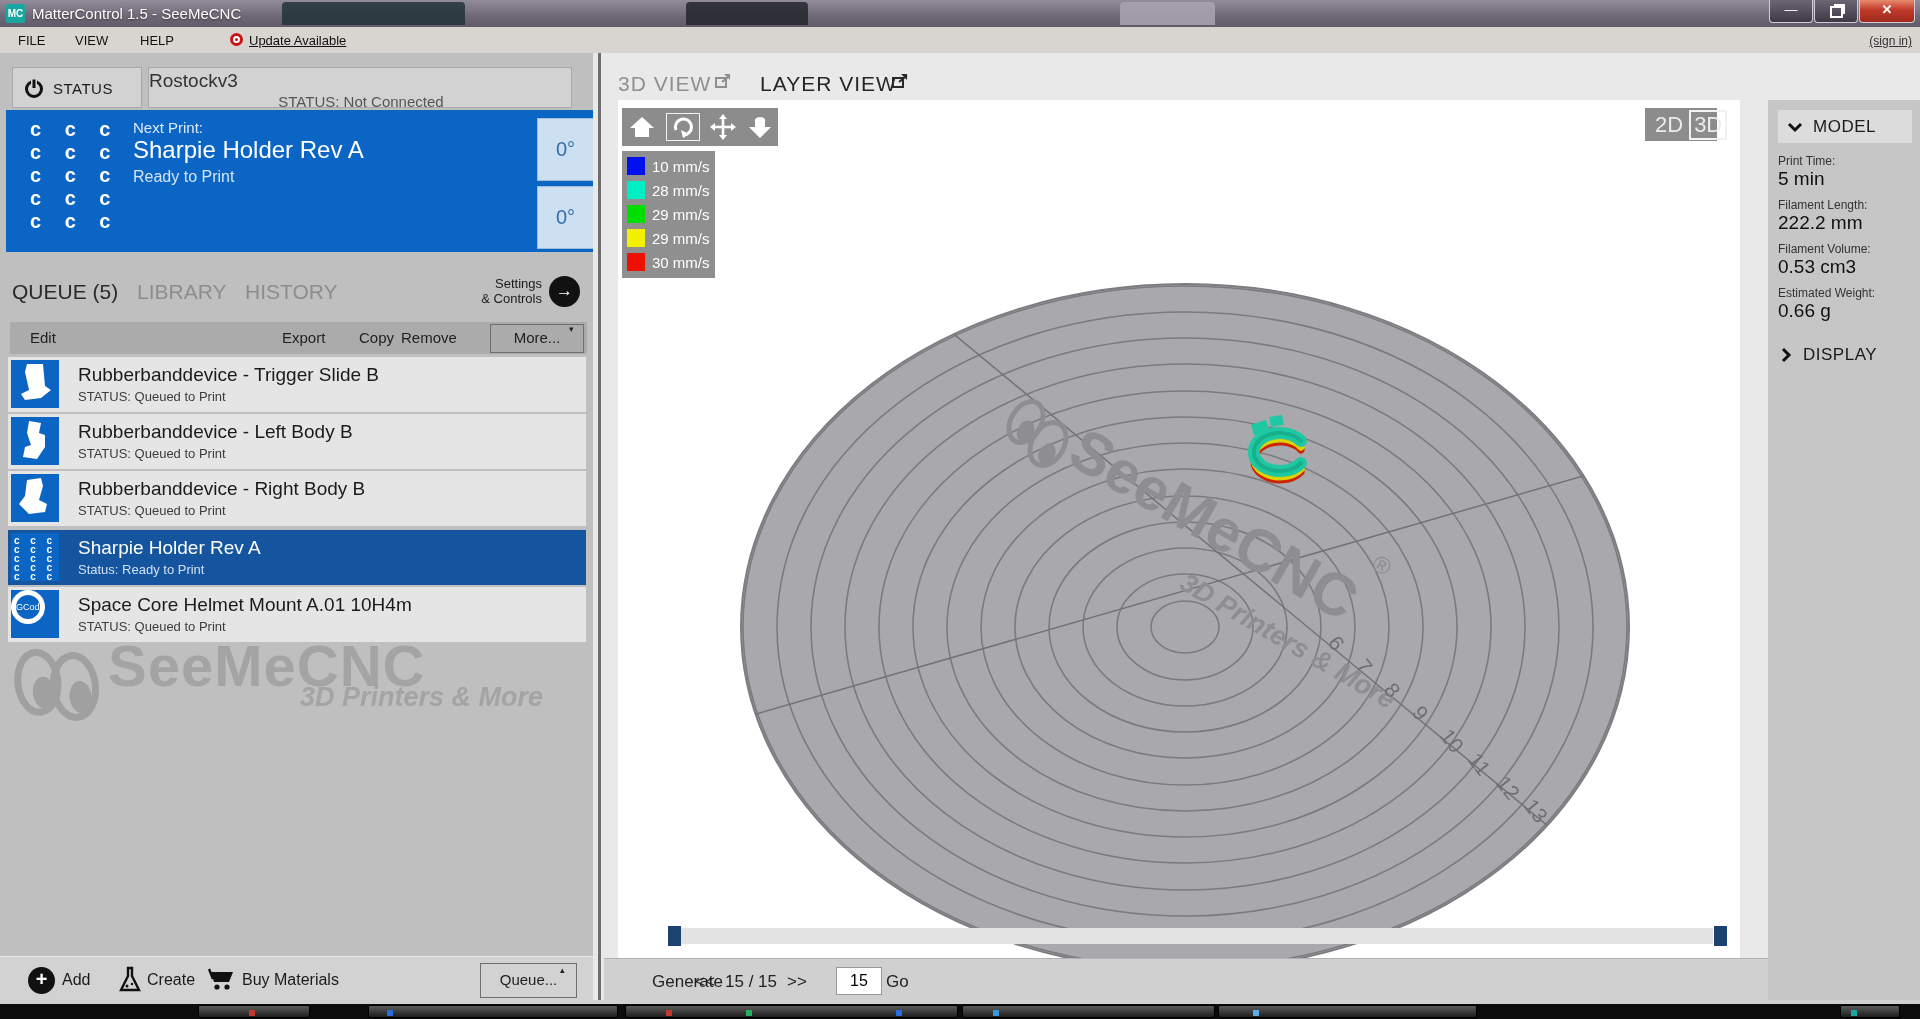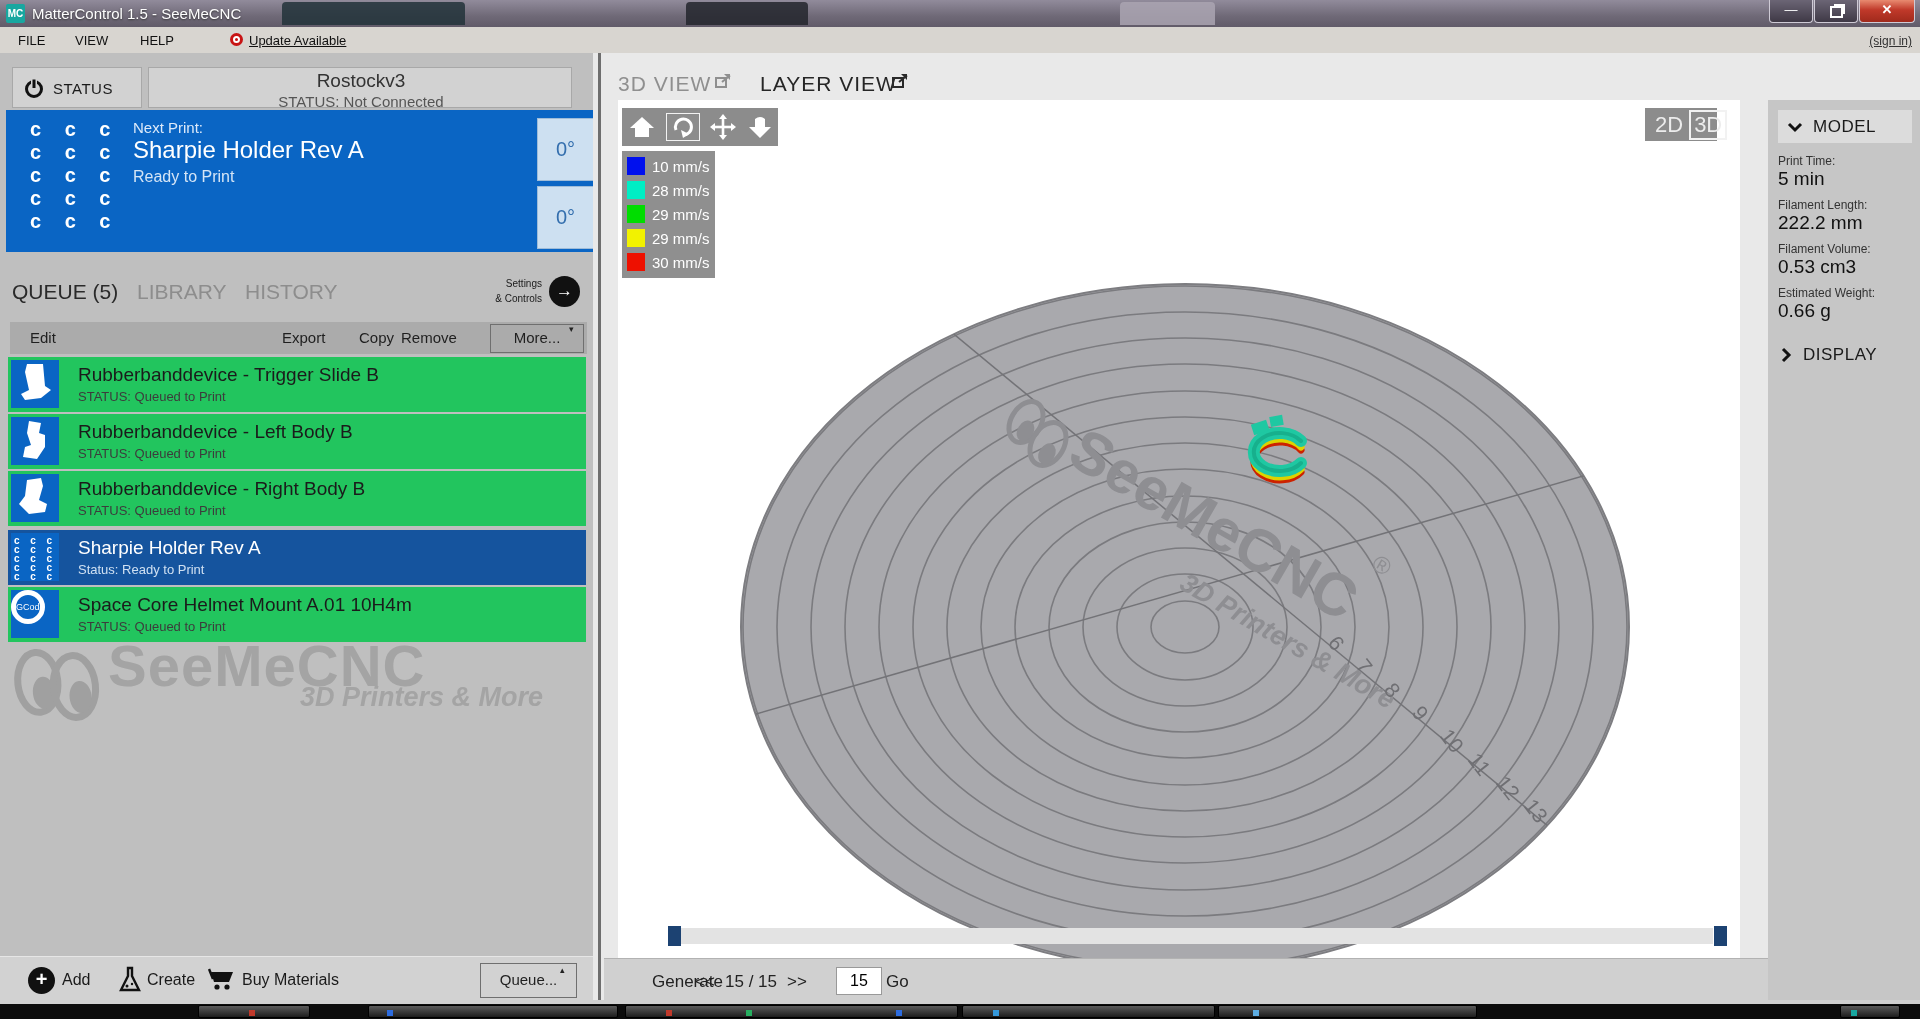--- a/index.html
+++ b/index.html
@@ -25,41 +25,41 @@
   .menu-item{top:6px;font-size:13px;color:#111;}
   .update-badge{left:230px;top:6px;width:13px;height:13px;background:#c81414;border-radius:50%;}
   .update-badge::after{content:"";position:absolute;left:3px;top:3px;width:7px;height:7px;
     border:2px solid #fff;border-radius:50%;box-sizing:border-box;}
   .update-link{left:249px;top:6px;font-size:13px;color:#111;text-decoration:underline;}
   .signin{right:8px;top:7px;font-size:12px;color:#333;text-decoration:underline;}
   
   .leftpanel{left:0;top:53px;width:593px;height:951px;background:#bfbfbf;}
   .topbox{top:67px;height:41px;background:#d2d2d2;border:1px solid #a8a8a8;box-sizing:border-box;}
   .connect-label{font-size:15px;color:#1a1a1a;letter-spacing:.5px;}
-  .printer-name{font-size:19px;color:#333;text-align:center;}
+  .printer-name{font-size:19px;color:#333;text-align:left;}
   .printer-status{font-size:15px;color:#555;text-align:center;}
   .nextprint{left:6px;top:110px;width:587px;height:142px;background:#0a65c4;}
   .thumb-c{color:#fff;font-weight:bold;font-size:20px;letter-spacing:9px;line-height:23px;}
   .np-label{font-size:15px;color:#ddeafa;}
   .np-name{font-size:24px;color:#fff;}
   .np-status{font-size:16px;color:#d5e5f6;}
   .tempbox{left:531px;width:57px;height:63px;background:#cde0f1;border:1px solid #9fbcd8;
     box-sizing:border-box;color:#346fae;font-size:20px;text-align:center;line-height:60px;}
   .qtab{font-size:21px;}
   .qtab.active{color:#2a2a2a;}
   .qtab.inactive{color:#8d8d8d;}
-  .settings-txt{font-size:10px;color:#1a1a1a;text-align:right;line-height:15px;}
+  .settings-txt{font-size:13px;color:#1a1a1a;text-align:right;line-height:15px;}
   .circle-btn{width:31px;height:31px;background:#111;border-radius:50%;color:#fff;
     text-align:center;line-height:29px;font-size:17px;font-weight:bold;}
   .qtoolbar{left:10px;top:322px;width:577px;height:32px;background:#ababab;}
   .qtool{font-size:15px;color:#1f1f1f;top:7px;}
   .more-btn{left:480px;top:2px;width:92px;height:27px;border:1px solid #6f6f6f;
     font-size:15px;color:#1f1f1f;text-align:center;line-height:26px;}
   .tri{position:absolute;font-size:9px;color:#222;}
-  .qrow{left:8px;width:578px;height:55px;background:#22c55e;}
+  .qrow{left:8px;width:578px;height:55px;background:#e5e5e5;}
   .qrow.selected{background:#15549e;}
   .qicon{left:3px;top:3px;width:48px;height:48px;background:#0a65c4;overflow:hidden;}
   .qtitle{left:70px;top:7px;font-size:19px;color:#1b1b1b;}
   .qstatus{left:70px;top:32px;font-size:13px;color:#3c3c3c;}
   .selected .qtitle{color:#fff;}
   .selected .qstatus{color:#cfe0f2;}
   .mini-c{color:#fff;font-weight:bold;font-size:10px;letter-spacing:4px;line-height:9px;text-align:center;}
   .gring{left:7px;top:7px;width:34px;height:34px;border:5px solid #fff;border-radius:50%;
     box-sizing:border-box;color:#fff;font-size:9px;text-align:center;line-height:24px;}
   .wm-name{font-size:58px;font-weight:bold;color:#a4a4a4;letter-spacing:1px;}

